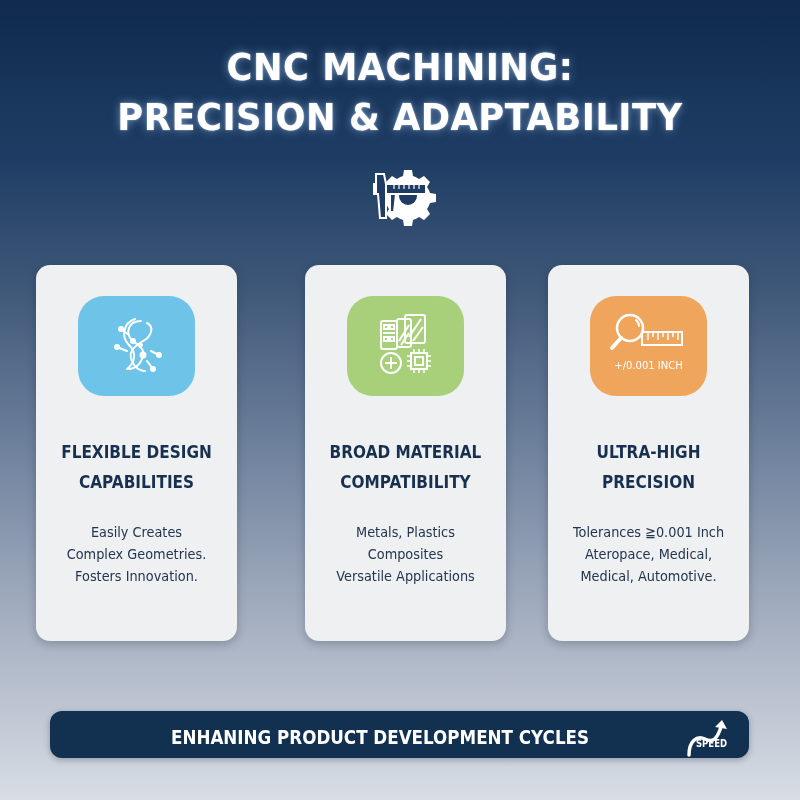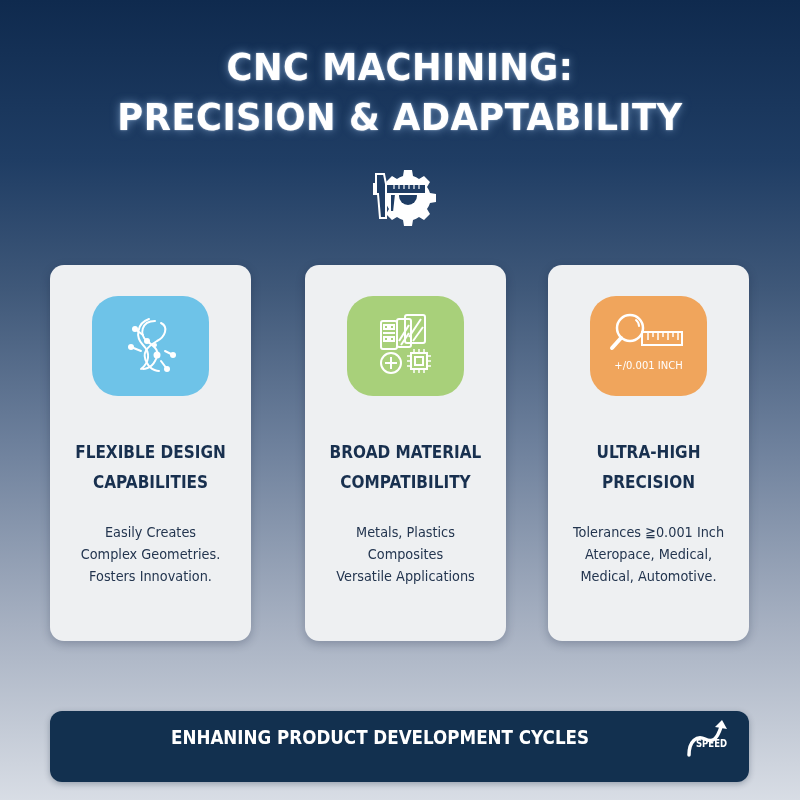--- a/index.html
+++ b/index.html
@@ -19,21 +19,21 @@
     transform: scaleX(0.93);
   }
   .hero-icon {
     position: absolute; left: 364px; top: 166px; width: 72px; height: 60px;
   }
   .card {
     position: absolute; top: 265px; height: 376px; width: 201px;
     background: #eef0f2; border-radius: 14px;
     box-shadow: 0 3px 10px rgba(10, 25, 50, 0.25);
   }
-  .card.c1 { left: 50px; }
+  .card.c1 { left: 36px; }
   .card.c2 { left: 305px; }
   .card.c3 { left: 548px; }
   .icon-box {
     position: absolute; left: 42px; top: 31px; width: 117px; height: 100px;
     border-radius: 26px; display: flex; align-items: center; justify-content: center;
   }
   .card-title {
     position: absolute; left: 0; top: 172px; width: 100%;
     text-align: center; color: #18304f;
     font-weight: bold; font-size: 17px; line-height: 30px;
@@ -42,21 +42,21 @@
   }
   .card-desc {
     position: absolute; left: 0; top: 256px; width: 100%;
     text-align: center; color: #23354f;
     font-size: 14px; line-height: 22px;
     font-family: "DejaVu Sans", sans-serif;
     transform: scaleX(0.92);
   }
   .card-desc div { white-space: nowrap; }
   .banner {
-    position: absolute; left: 50px; top: 711px; width: 699px; height: 71px;
+    position: absolute; left: 50px; top: 711px; width: 699px; height: 47px;
     background: #12304f; border-radius: 12px;
     box-shadow: 0 2px 6px rgba(10,25,50,0.3);
   }
   .banner-text {
     position: absolute; left: 0; top: 0; width: 660px; height: 53px;
     line-height: 53px; text-align: center; color: #ffffff;
     font-weight: bold; font-size: 19px;
     font-family: "DejaVu Sans", sans-serif;
     transform: scaleX(0.88);
   }

